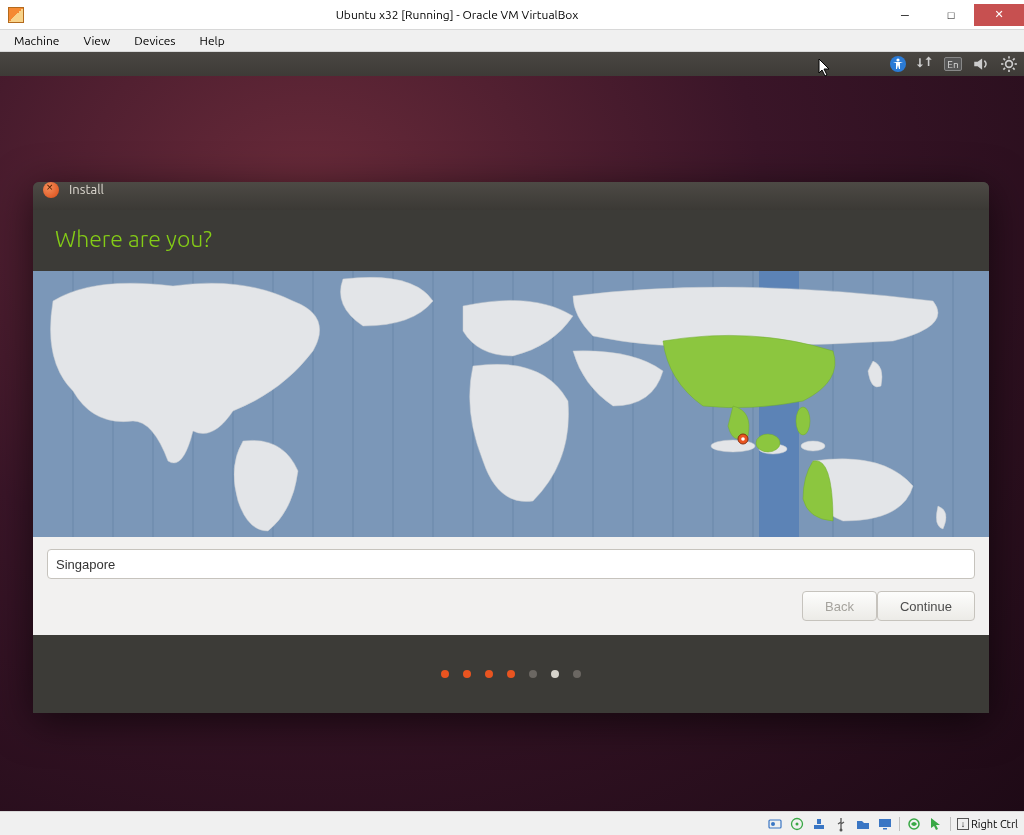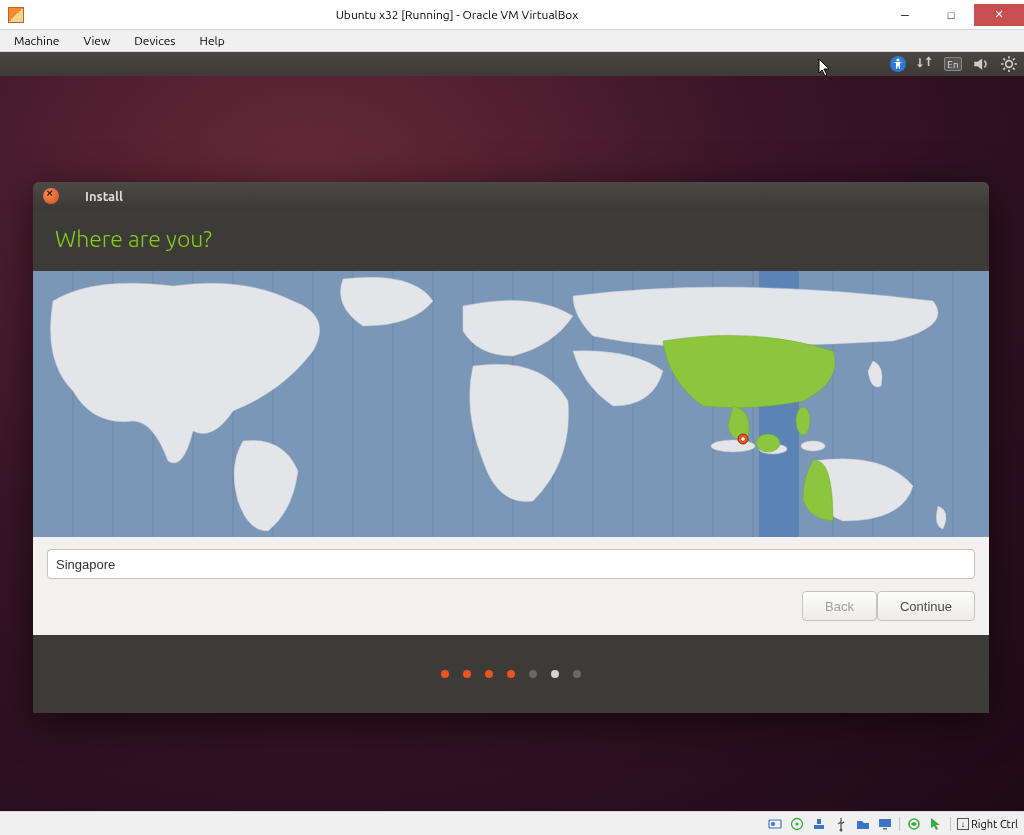--- a/index.html
+++ b/index.html
@@ -21,21 +21,21 @@
 .ubuntu-desktop { position: absolute; inset: 0; background: radial-gradient(ellipse at 30% 20%, #6a2b3a 0%, #3a1528 45%, #1e0a16 100%); }
 
 
 .ubuntu-panel { position: absolute; top:0; left:0; right:0; height:24px; background: linear-gradient(#4a4743,#3e3b37); display:flex; align-items:center; justify-content:flex-end; padding:0 6px; gap:10px; }
 .panel-icon { width:18px; height:18px; display:flex; align-items:center; justify-content:center; color:#ddd; font-size:12px; }
 .panel-icon.blue-circle { width:16px; height:16px; border-radius:50%; background:#2b7bd6; color:#fff; }
 .panel-icon.lang { background:#555; border:1px solid #888; border-radius:2px; padding:0 3px; font-size:10px; height:14px; }
 
 
 .installer { position:absolute; left:33px; top:130px; width:956px; background:#3c3b37; border-radius:6px 6px 0 0; box-shadow:0 8px 40px rgba(0,0,0,0.6); }
-.installer-titlebar { height:28px; background:linear-gradient(#4d4a45,#3b3935); border-radius:6px 6px 0 0; display:flex; align-items:center; padding:0 10px; color:#dfdbd2; font-size:13px; font-weight:bold;gap:16px; }
+.installer-titlebar { height:28px; background:linear-gradient(#4d4a45,#3b3935); border-radius:6px 6px 0 0; display:flex; align-items:flex-start; padding:0 10px; color:#dfdbd2; font-size:13px; font-weight:normal; }
 .installer-close { width:16px; height:16px; border-radius:50%; background:radial-gradient(circle at 35% 35%, #f58e5a, #d94a15); margin-right:10px; position:relative; }
 .installer-close::before { content:"×"; position:absolute; top:-3px; left:3px; font-size:13px; color:#4a1f00; }
 
 .installer-body { background:#d946ef;border-radius:31px; }
 .heading-wrap { background:#3c3b37; padding:16px 22px 20px; }
 .heading { color:#84cc16; font-size:23px; font-weight:300; }
 
 .map-wrap { position:relative; height:266px; overflow:hidden; }
 .map-wrap svg { position:absolute; inset:0; width:100%; height:100%; }
 

